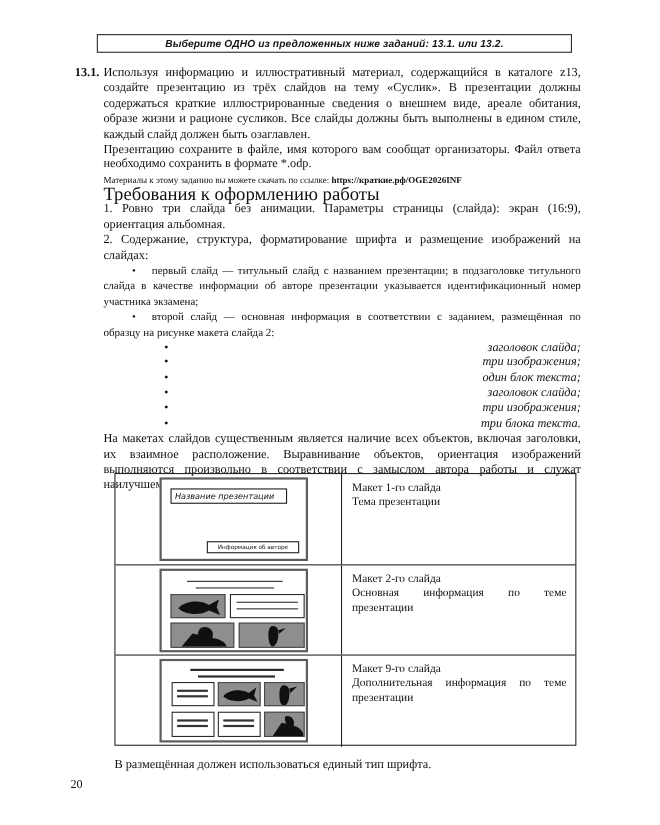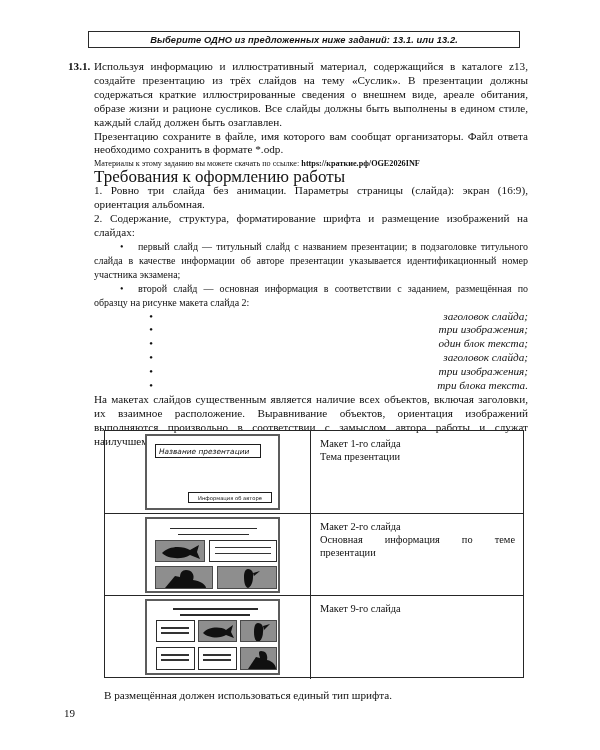--- a/index.html
+++ b/index.html
@@ -394,18 +394,19 @@
             <svg width="37" height="23" viewBox="0 0 37 23">
               <path d="M20 3 C25 3, 27 7, 26 12 C32 13, 35 18, 35 21 L12 21 C11 16, 14 11, 19 10 C18 6, 17 3, 20 3 Z" fill="#101010"></path>
               <path d="M19 10 L12 21 L7 21 L15 9 Z" fill="#101010"></path>
             </svg>
           </div>
         </div>
       </div>
     </div>
     <div class="mock-cell-right">
       <p class="mock-caption-l1">Макет 9-го слайда</p>
+      <p class="mock-caption-l2">Дополнительная информация по теме презентации</p>
     </div>
   </div>
 </div>
 
 <div class="footer-note">В размещённая должен использоваться единый тип шрифта.</div>
-<div class="page-num">19</div>
+<div class="page-num">20</div>
 
 </body></html>

